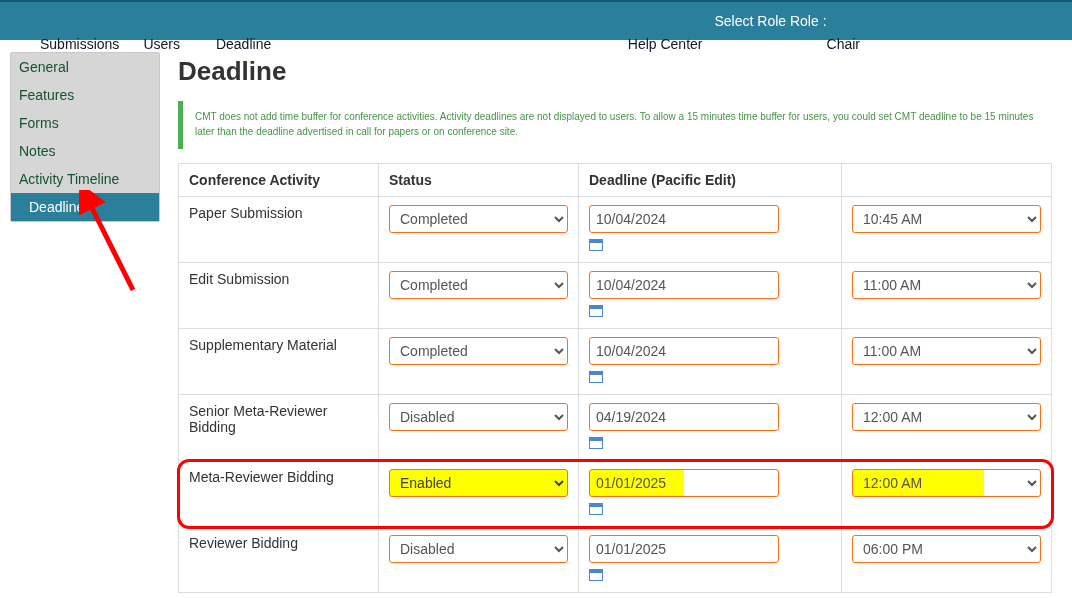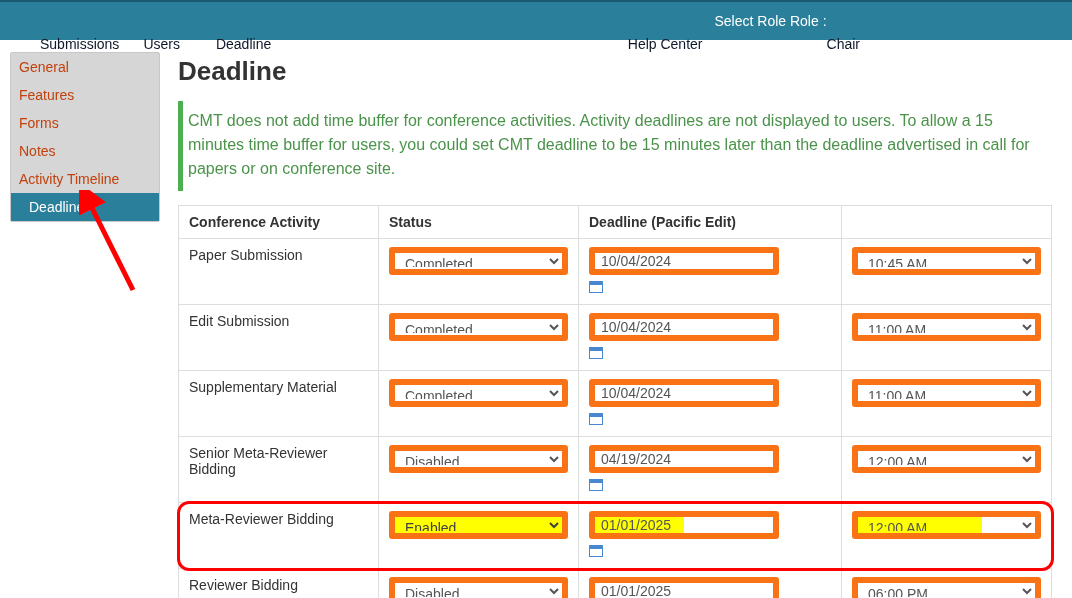--- a/index.html
+++ b/index.html
@@ -37,40 +37,40 @@
     padding: 12px 0 0 10px;
   }
   .sidebar-list {
     background: #d6d6d6;
     border: 1px solid #c8c8c8;
     border-radius: 2px;
     width: 150px;
   }
   .sidebar-item {
     padding: 6px 8px;
-    color: #c2410c;
+    color: #14532d;
     cursor: pointer;
     font-size: 14px;
   }
   .sidebar-item.active {
     background: #2a7f9b;
     color: #fff;
     padding-left: 18px;
   }
   .content {
     flex: 1;
     padding: 12px 20px 20px 18px;
   }
   h1 { font-size: 26px; font-weight: bold; margin: 4px 0 14px 0; color: #333; }
   .alert {
     border-left: 5px solid #4caf50;
     background: #fff;
     color: #4a934a;
-    padding: 8px 14px 10px 5px;
-    font-size: 16px;
+    padding: 8px 14px 10px 12px;
+    font-size: 10px;
     margin-bottom: 14px;
     line-height: 1.5;
   }
   table.grid {
     width: 100%;
     border-collapse: collapse;
   }
   table.grid th, table.grid td {
     border: 1px solid #ddd;
     padding: 8px 10px;
@@ -83,21 +83,21 @@
     background: #fff;
   }
   .col-activity { width: 200px; }
   .col-status { width: 200px; margin-left: 27px; }
   .col-date { }
   .col-time { width: 210px; }
   select, input[type=text] {
     width: 100%;
     max-width: 190px;
     height: 28px;
-    border: 6px solid #f97316;
+    border: 1px solid #f97316;
     border-radius: 3px;
     padding: 2px 6px;
     font-size: 14px;
     background: #fff;
     color: #555;
   }
   .date-input { max-width: 190px; }
   .time-select { max-width: 190px; }
   .calendar-icon {
     display: inline-block;

